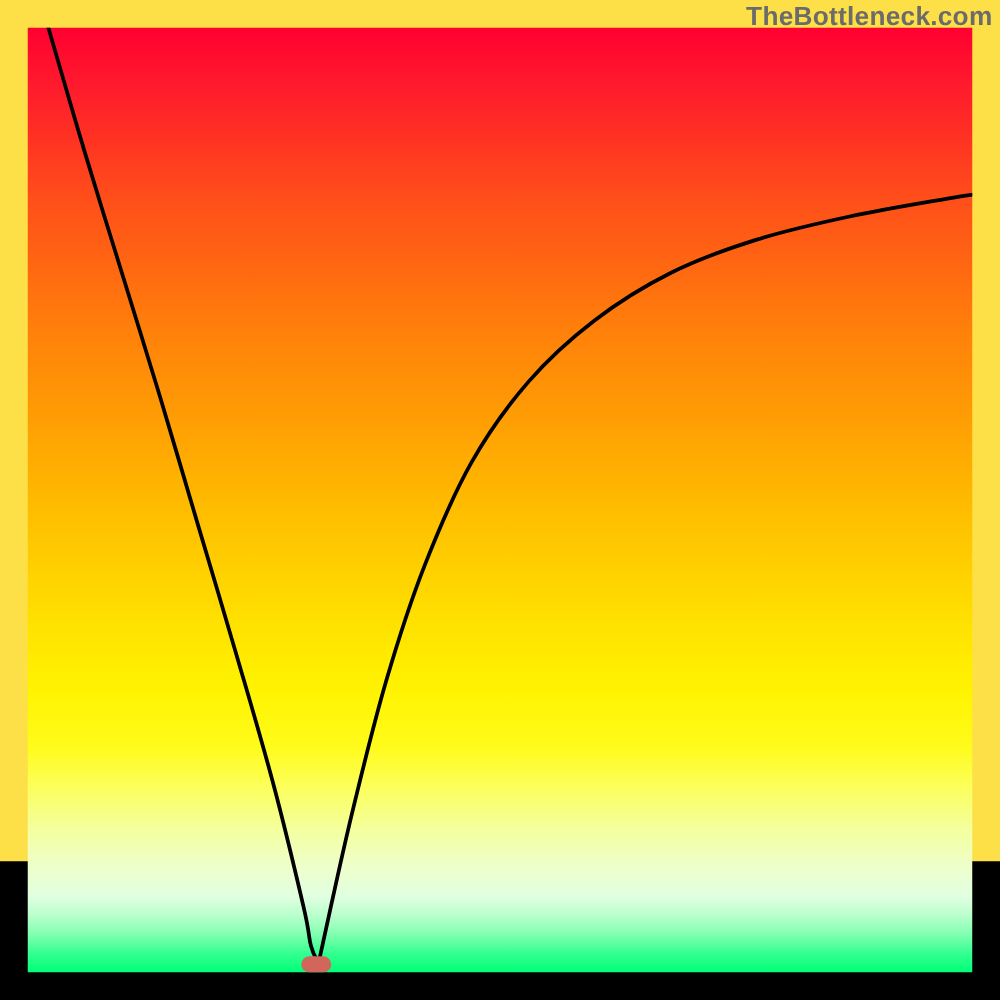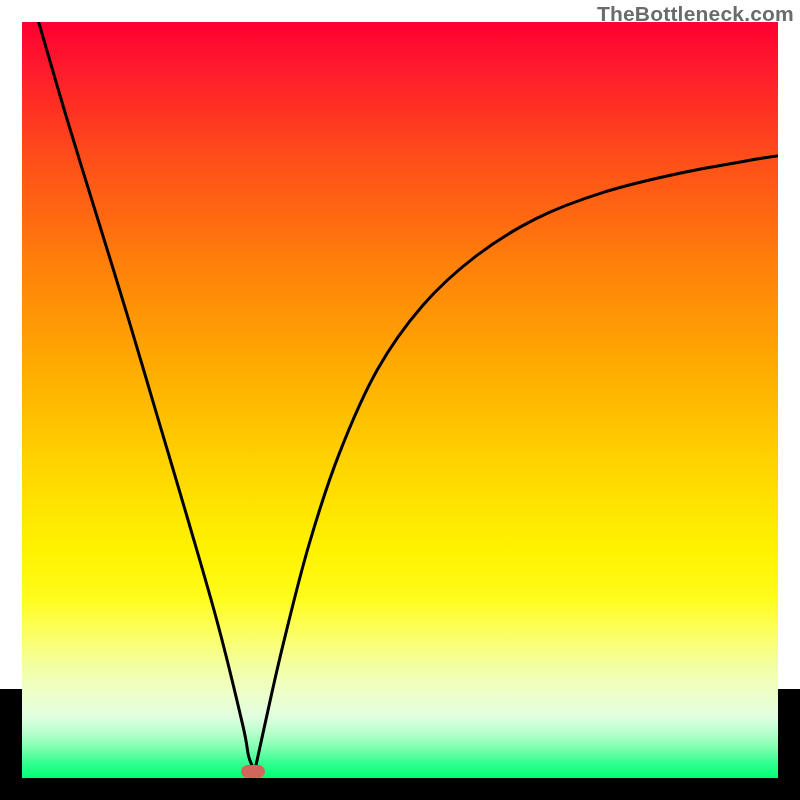--- a/index.html
+++ b/index.html
@@ -1,21 +1,21 @@
 <!DOCTYPE html>
 <html><head>
 <meta charset="utf-8">
 <style>
   * { margin: 0; padding: 0; box-sizing: border-box; }
   html, body { width: 800px; height: 800px; overflow: hidden; background: #000; }
   .frame {
     position: relative;
     width: 800px;
     height: 689px;
-    background: #ffffff;
+    background: #fde047;
   }
   .plot-area {
     position: absolute;
     left: 22px;
     top: 22px;
     width: 756px;
     height: 756px;
     overflow: hidden;
   }
   .gradient-bg {

